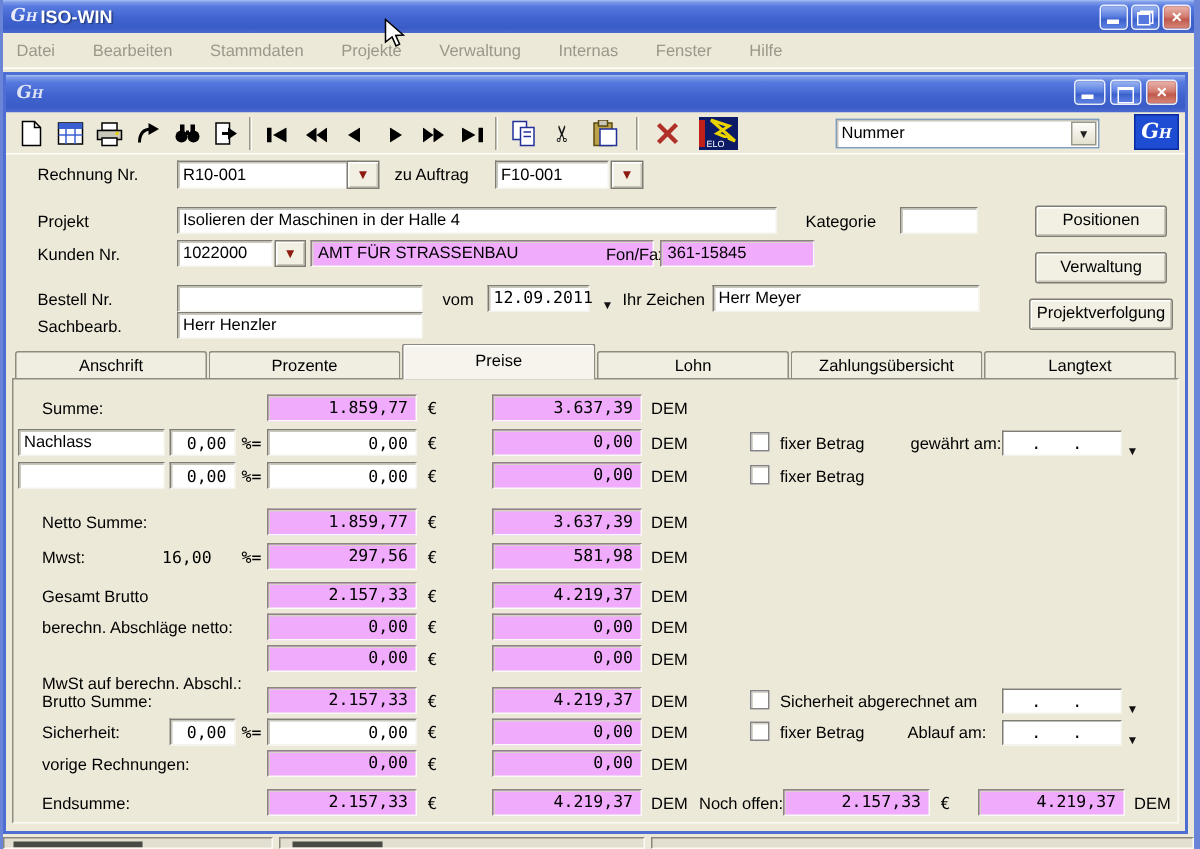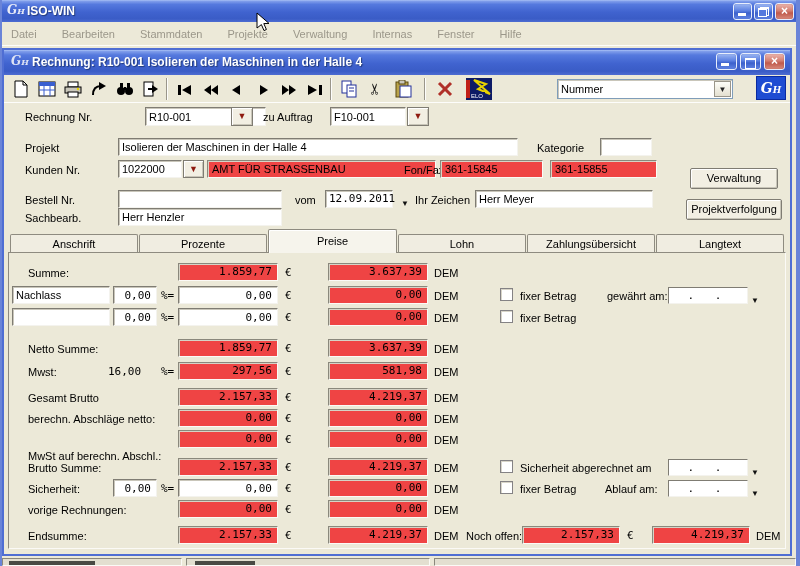--- a/index.html
+++ b/index.html
@@ -26,21 +26,21 @@
   .frame{border:2px solid #4f6ed3;pointer-events:none;}
 
   
   .tbbtn{width:22px;height:22px;display:flex;align-items:center;justify-content:center;}
   .tbsep{width:2px;height:22px;border-left:1px solid #9a968a;border-right:1px solid #fdfdfb;}
 
   
   .edit{background:#fff;border:1px solid;border-color:#7f7c73 #f4f3ee #f4f3ee #7f7c73;
         box-shadow:inset 1px 1px 0 #c9c6ba;font-family:"Liberation Sans",sans-serif;font-size:11px;padding:0 3px;}
   input.edit{outline:none;}
-  .ro{background:#ef4444;border:1px solid;border-color:#8a887c #fbfaf6 #fbfaf6 #8a887c;box-shadow:inset 1px 1px 0 #d6d3c6;}
+  .ro{background:#f0abfc;border:1px solid;border-color:#8a887c #fbfaf6 #fbfaf6 #8a887c;box-shadow:inset 1px 1px 0 #d6d3c6;}
   .num{font-family:"DejaVu Sans Mono","Liberation Mono",monospace;font-size:11px;text-align:right;padding:0 5px;line-height:16px;}
   .mono{font-family:"DejaVu Sans Mono","Liberation Mono",monospace;font-size:11px;}
   .lbl{line-height:18px;white-space:nowrap;}
   .pushbtn{background:#f2efe3;border:1px solid #7f7c73;border-radius:2px;text-align:center;
            box-shadow:inset 1px 1px 0 #ffffff,inset -1px -1px 0 #c8c5b8;line-height:18px;font-size:11px;}
   .arrbtn{background:#f2efe3;border:1px solid #7f7c73;box-shadow:inset 1px 1px 0 #fff,inset -1px -1px 0 #c8c5b8;
           text-align:center;color:#8e1a0f;font-size:9px;line-height:17px;}
   .dd-arrow{background:linear-gradient(#fdfdf8,#e4e0d0);border:1px solid #9a968a;text-align:center;font-size:8px;line-height:16px;color:#222;}
   .cb{width:13px;height:13px;background:#fff;border:1px solid #848284;box-shadow:inset 1px 1px 0 #d8d5c8;}
   .datefield{background:#fff;border:1px solid;border-color:#7f7c73 #f4f3ee #f4f3ee #7f7c73;
@@ -87,21 +87,20 @@
   <svg class="abs" style="left:256px;top:12px;" width="14" height="21">
     <polygon points="1,1 1,16 5.4,12.6 8,18.6 10.4,17.5 7.8,11.6 13,11.4" fill="#fff" stroke="#000" stroke-width="1"></polygon>
   </svg>
 
   <div class="abs frame" style="left:2px;top:48px;width:790px;height:508px;"></div>
   <div class="abs" style="left:796px;top:0;width:4px;height:566px;background:#6a84d8;"></div>
   <div class="abs" style="left:0;top:0;width:2px;height:566px;background:#6a84d8;"></div>
 
   <div class="abs titlebar" style="left:4px;top:50px;width:786px;height:25px;">
     <span class="abs gh-glyph" style="left:7px;top:4px;font-size:12px;color:#dfe4f5;">G<span style="font-size:8px;">H</span></span>
-    <span class="abs title-text" style="left:28px;top:5px;">Rechnung: R10-001 Isolieren der Maschinen in der Halle 4</span>
     <div class="abs winbtn" style="left:712px;top:3px;width:21px;">
         <span class="glyph-min"></span>
       </div>
     <div class="abs winbtn" style="left:736px;top:3px;width:21px;">
         <span class="glyph-max"></span>
       </div>
     <div class="abs winbtn close" style="left:760px;top:3px;width:21px;"><span class="glyph-x">×</span></div>
   </div>
 
   <div class="abs" style="left:4px;top:75px;width:786px;height:28px;background:#ece9d8;border-bottom:1px solid #fdfdfb;">
@@ -227,38 +226,38 @@
     <div class="abs edit" style="left:553px;top:4px;width:176px;height:20px;line-height:18px;border-color:#7f9db9;">
       <span>Nummer</span>
       <div class="abs dd-arrow" style="right:1px;top:1px;width:17px;height:16px;"><span>▼</span></div>
     </div>
     <div class="abs" style="left:752px;top:1px;width:30px;height:24px;background:#1e4cd2;border:1px solid #0a2aa0;text-align:center;">
       <span class="gh-glyph" style="color:#fff;font-size:14px;line-height:22px;">G<span style="font-size:9px;">H</span></span>
     </div>
   </div>
 
   <span class="abs lbl" style="left:25px;top:108px;">Rechnung Nr.</span>
-  <input class="abs edit" style="left: 118px; top: 107px; width: 121px; height: 19px; margin-left: 27px;" value="R10-001">
+  <input class="abs edit" style="left: 118px; top: 107px; width: 121px; height: 19px;" value="R10-001">
   <div class="abs arrbtn" style="left:231px;top:107px;width:22px;height:19px;"><span>▼</span></div>
   <span class="abs lbl" style="left:263px;top:108px;">zu Auftrag</span>
   <input class="abs edit" style="left: 330px; top: 107px; width: 76px; height: 19px;" value="F10-001">
   <div class="abs arrbtn" style="left:407px;top:107px;width:22px;height:19px;"><span>▼</span></div>
 
   <span class="abs lbl" style="left:25px;top:139px;">Projekt</span>
   <input class="abs edit" style="left: 118px; top: 138px; width: 400px; height: 18px;" value="Isolieren der Maschinen in der Halle 4">
   <span class="abs lbl" style="left:537px;top:139px;">Kategorie</span>
   <input class="abs edit" style="left: 600px; top: 138px; width: 52px; height: 18px;" value="">
+  <div class="abs pushbtn" style="left:690px;top:137px;width:88px;height:21px;">Positionen</div>
 
   <span class="abs lbl" style="left:25px;top:161px;">Kunden Nr.</span>
   <input class="abs edit" style="left: 118px; top: 160px; width: 64px; height: 18px;" value="1022000">
   <div class="abs arrbtn" style="left:183px;top:160px;width:21px;height:18px;"><span>▼</span></div>
   <div class="abs ro lbl" style="left:207px;top:160px;width:229px;height:18px;padding:0 4px;line-height:16px;">AMT FÜR STRASSENBAU</div>
   <span class="abs lbl" style="left:404px;top:161px;">Fon/Fax</span>
   <div class="abs ro lbl" style="left:440px;top:160px;width:103px;height:18px;padding:0 4px;line-height:16px;">361-15845</div>
-  <div class="abs ro lbl" style="left:550px;top:160px;width:107px;height:18px;padding:0 4px;line-height:16px;">361-15855</div>
   <div class="abs pushbtn" style="left:690px;top:168px;width:88px;height:21px;">Verwaltung</div>
 
   <span class="abs lbl" style="left:25px;top:191px;">Bestell Nr.</span>
   <input class="abs edit" style="left: 118px; top: 190px; width: 164px; height: 18px;" value="">
   <span class="abs lbl" style="left:295px;top:191px;">vom</span>
   <div class="abs edit mono" style="left:325px;top:190px;width:68px;height:18px;line-height:16px;">12.09.2011</div>
   <span class="abs mini-arrow" style="left:401px;top:200px;">▼</span>
   <span class="abs lbl" style="left:415px;top:191px;">Ihr Zeichen</span>
   <input class="abs edit" style="left: 475px; top: 190px; width: 178px; height: 18px;" value="Herr Meyer">
   <div class="abs pushbtn" style="left:686px;top:199px;width:96px;height:21px;">Projektverfolgung</div>

